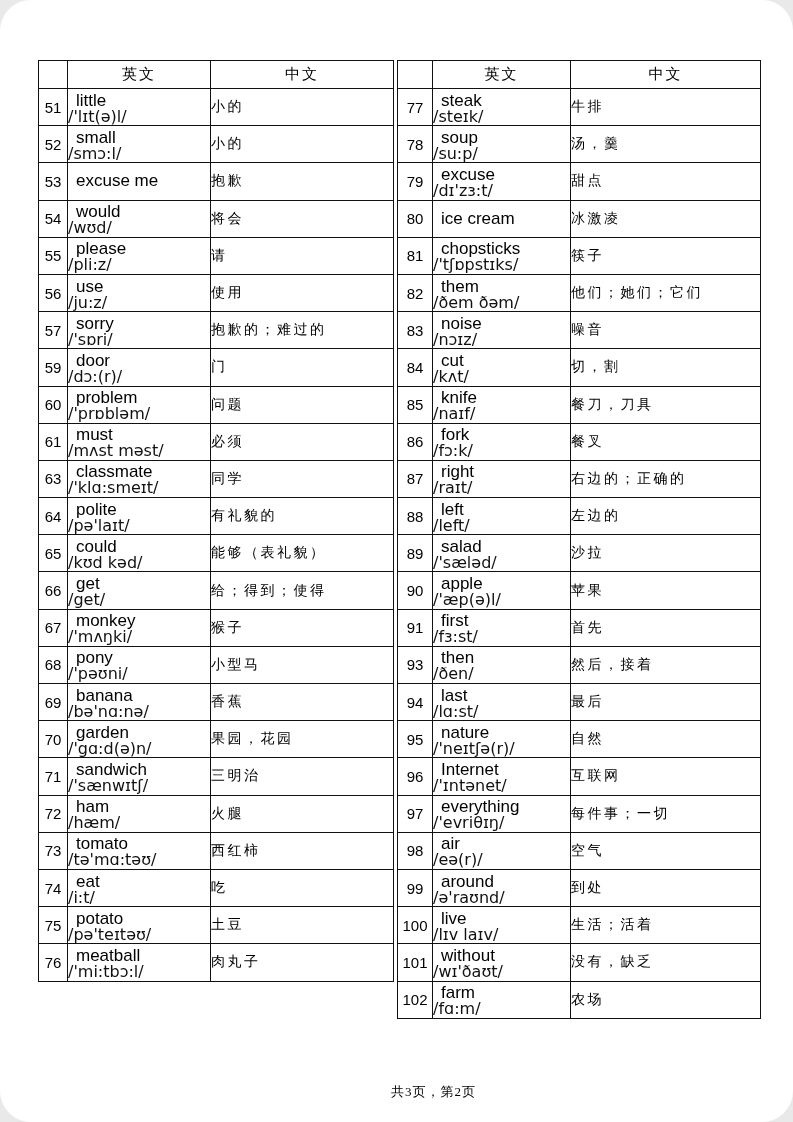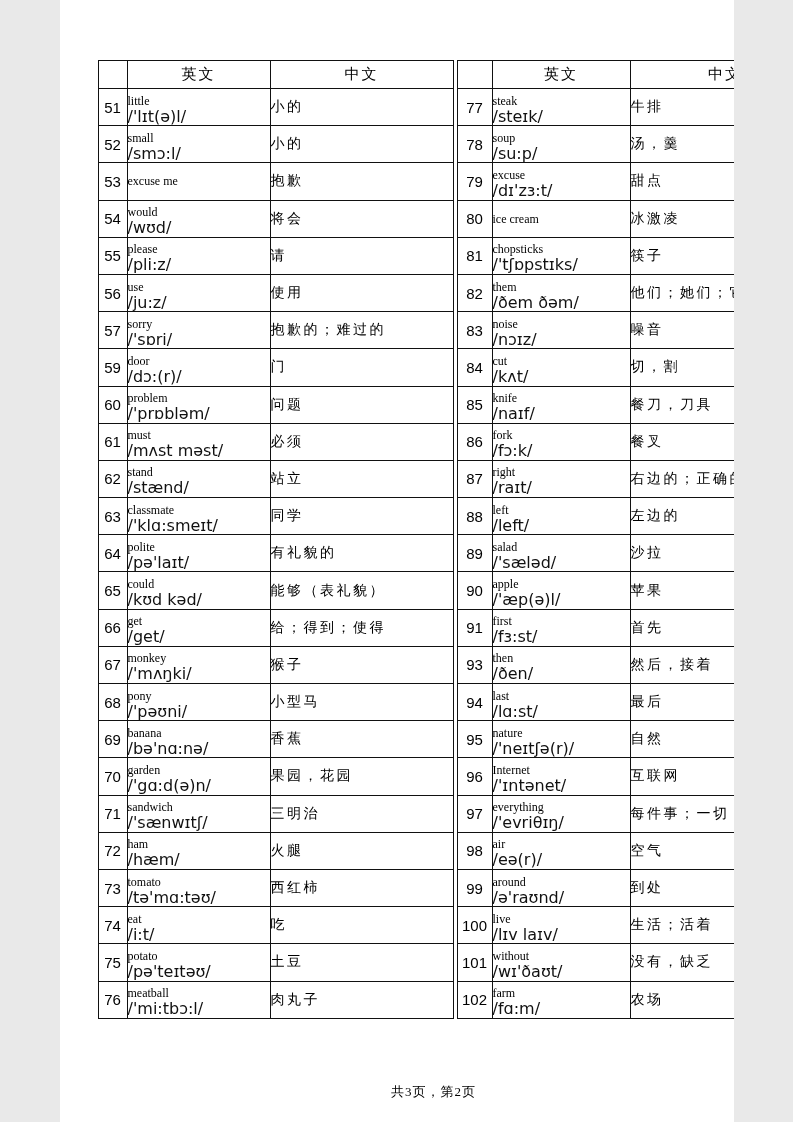--- a/index.html
+++ b/index.html
@@ -1,19 +1,19 @@
 <!DOCTYPE html>
 <html><head>
 <meta charset="utf-8">
 <style>
   html,body { margin:0; padding:0; background:#e9e9e9; }
   .page {
-    position:relative; width:674px; height:1122px; margin:0 auto;
+    position:relative; width:793px; height:1122px; margin:0 auto;
     background:#ffffff; color:#000;
-    font-family:"Liberation Serif", serif; overflow:hidden;
+    font-family:"Liberation Serif", serif; overflow:hidden;border-radius:31px;
   }
   table.vocab {
     position:absolute; top:60px;
     border-collapse:collapse; table-layout:fixed;
   }
   #table-left  { left:38px;  width:355px; }
   #table-right { left:397px; width:363px; }
   table.vocab th, table.vocab td {
     border:1.5px solid #111; padding:0; vertical-align:middle;
     overflow:hidden;
@@ -25,22 +25,22 @@
     font-weight:normal; font-size:15px; letter-spacing:2px;
     text-align:center;
   }
   td.num {
     text-align:center;
     font-family:"Liberation Sans", sans-serif;
     font-size:15px;
   }
   td.en { padding-left:4px; }
   td.en .word {
-    font-family:Liberation Serif, serif;
-    font-size:12px; line-height:18px; white-space:nowrap;
+    font-family:Liberation Sans, sans-serif;
+    font-size:17px; line-height:18px; white-space:nowrap;margin-left:8px;
   }
   td.en .ipa {
     font-family:"DejaVu Sans", sans-serif;
     font-size:16px; line-height:13px; white-space:nowrap; color:#111;
   }
   td.cn {
     padding-left:8px;
     font-family:"Liberation Serif", serif;
     font-size:14px; letter-spacing:2.5px; white-space:nowrap;
   }
@@ -144,28 +144,20 @@
   </tr>
         <tr>
     <td class="num">61</td>
     <td class="en">
       <div class="word">must</div>
       <div class="ipa">/mʌst məst/</div>
     </td>
     <td class="cn">必须</td>
   </tr>
         <tr>
-    <td class="num">62</td>
-    <td class="en">
-      <div class="word">stand</div>
-      <div class="ipa">/stænd/</div>
-    </td>
-    <td class="cn">站立</td>
-  </tr>
-        <tr>
     <td class="num">63</td>
     <td class="en">
       <div class="word">classmate</div>
       <div class="ipa">/'klɑ:smeɪt/</div>
     </td>
     <td class="cn">同学</td>
   </tr>
         <tr>
     <td class="num">64</td>
     <td class="en">

